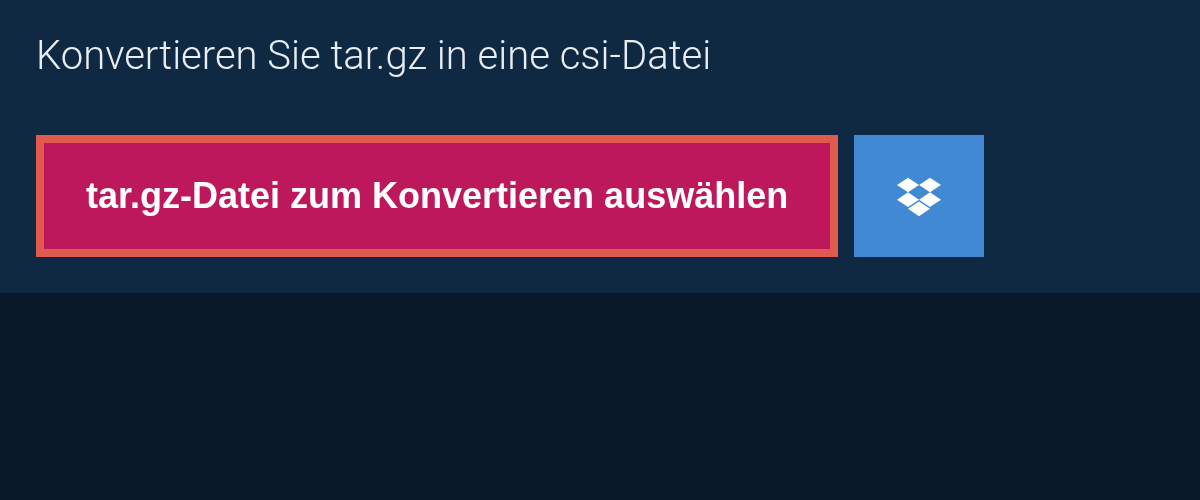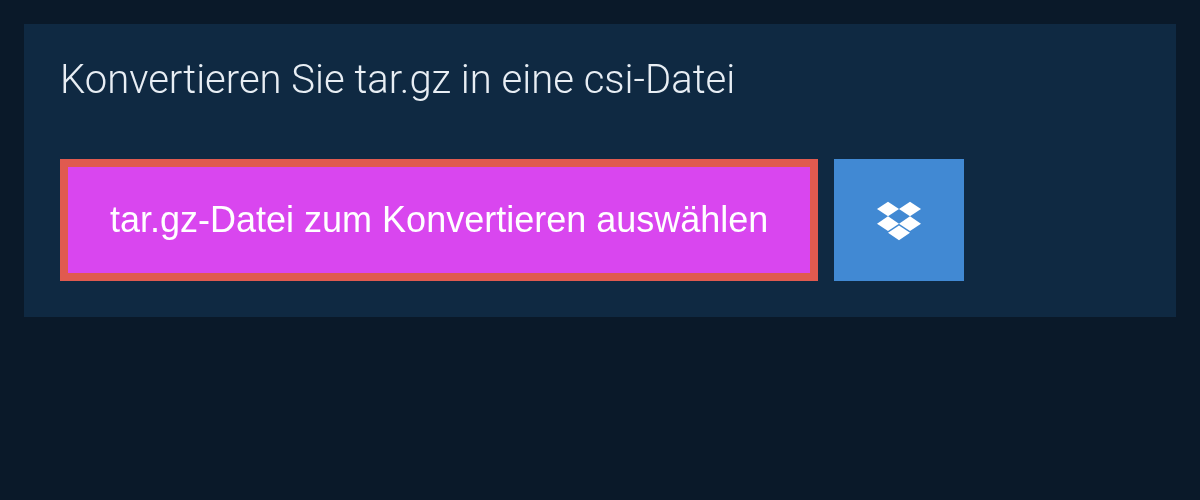--- a/index.html
+++ b/index.html
@@ -9,44 +9,43 @@
     }
     body {
       width: 1200px;
       height: 500px;
       background: #0a1929;
       font-family: -apple-system, BlinkMacSystemFont, "Segoe UI", Roboto, Helvetica, Arial, sans-serif;
       overflow: hidden;
     }
     .card {
       background: #0f2942;
-      margin: 24px;
       padding-bottom: 0;
     }
     .card-title {
       color: #e8eef4;
       font-size: 40px;
       font-weight: 300;
       padding: 32px 36px 28px 36px;
     }
     .button-row {
       display: flex;
       align-items: stretch;
       padding: 28px 36px 36px 36px;
       gap: 16px;
     }
     .select-button-wrapper {
       border: 8px solid #e05a4f;
       display: flex;
     }
     .select-button {
-      background: #d946ef;
+      background: #be185d;
       color: #ffffff;
       font-size: 36px;
-      font-weight: 400;
+      font-weight: 700;
       padding: 32px 42px;
       border: none;
       cursor: pointer;
       white-space: nowrap;
     }
     .dropbox-button {
       background: #4189d3;
       border: none;
       cursor: pointer;
       width: 130px;

